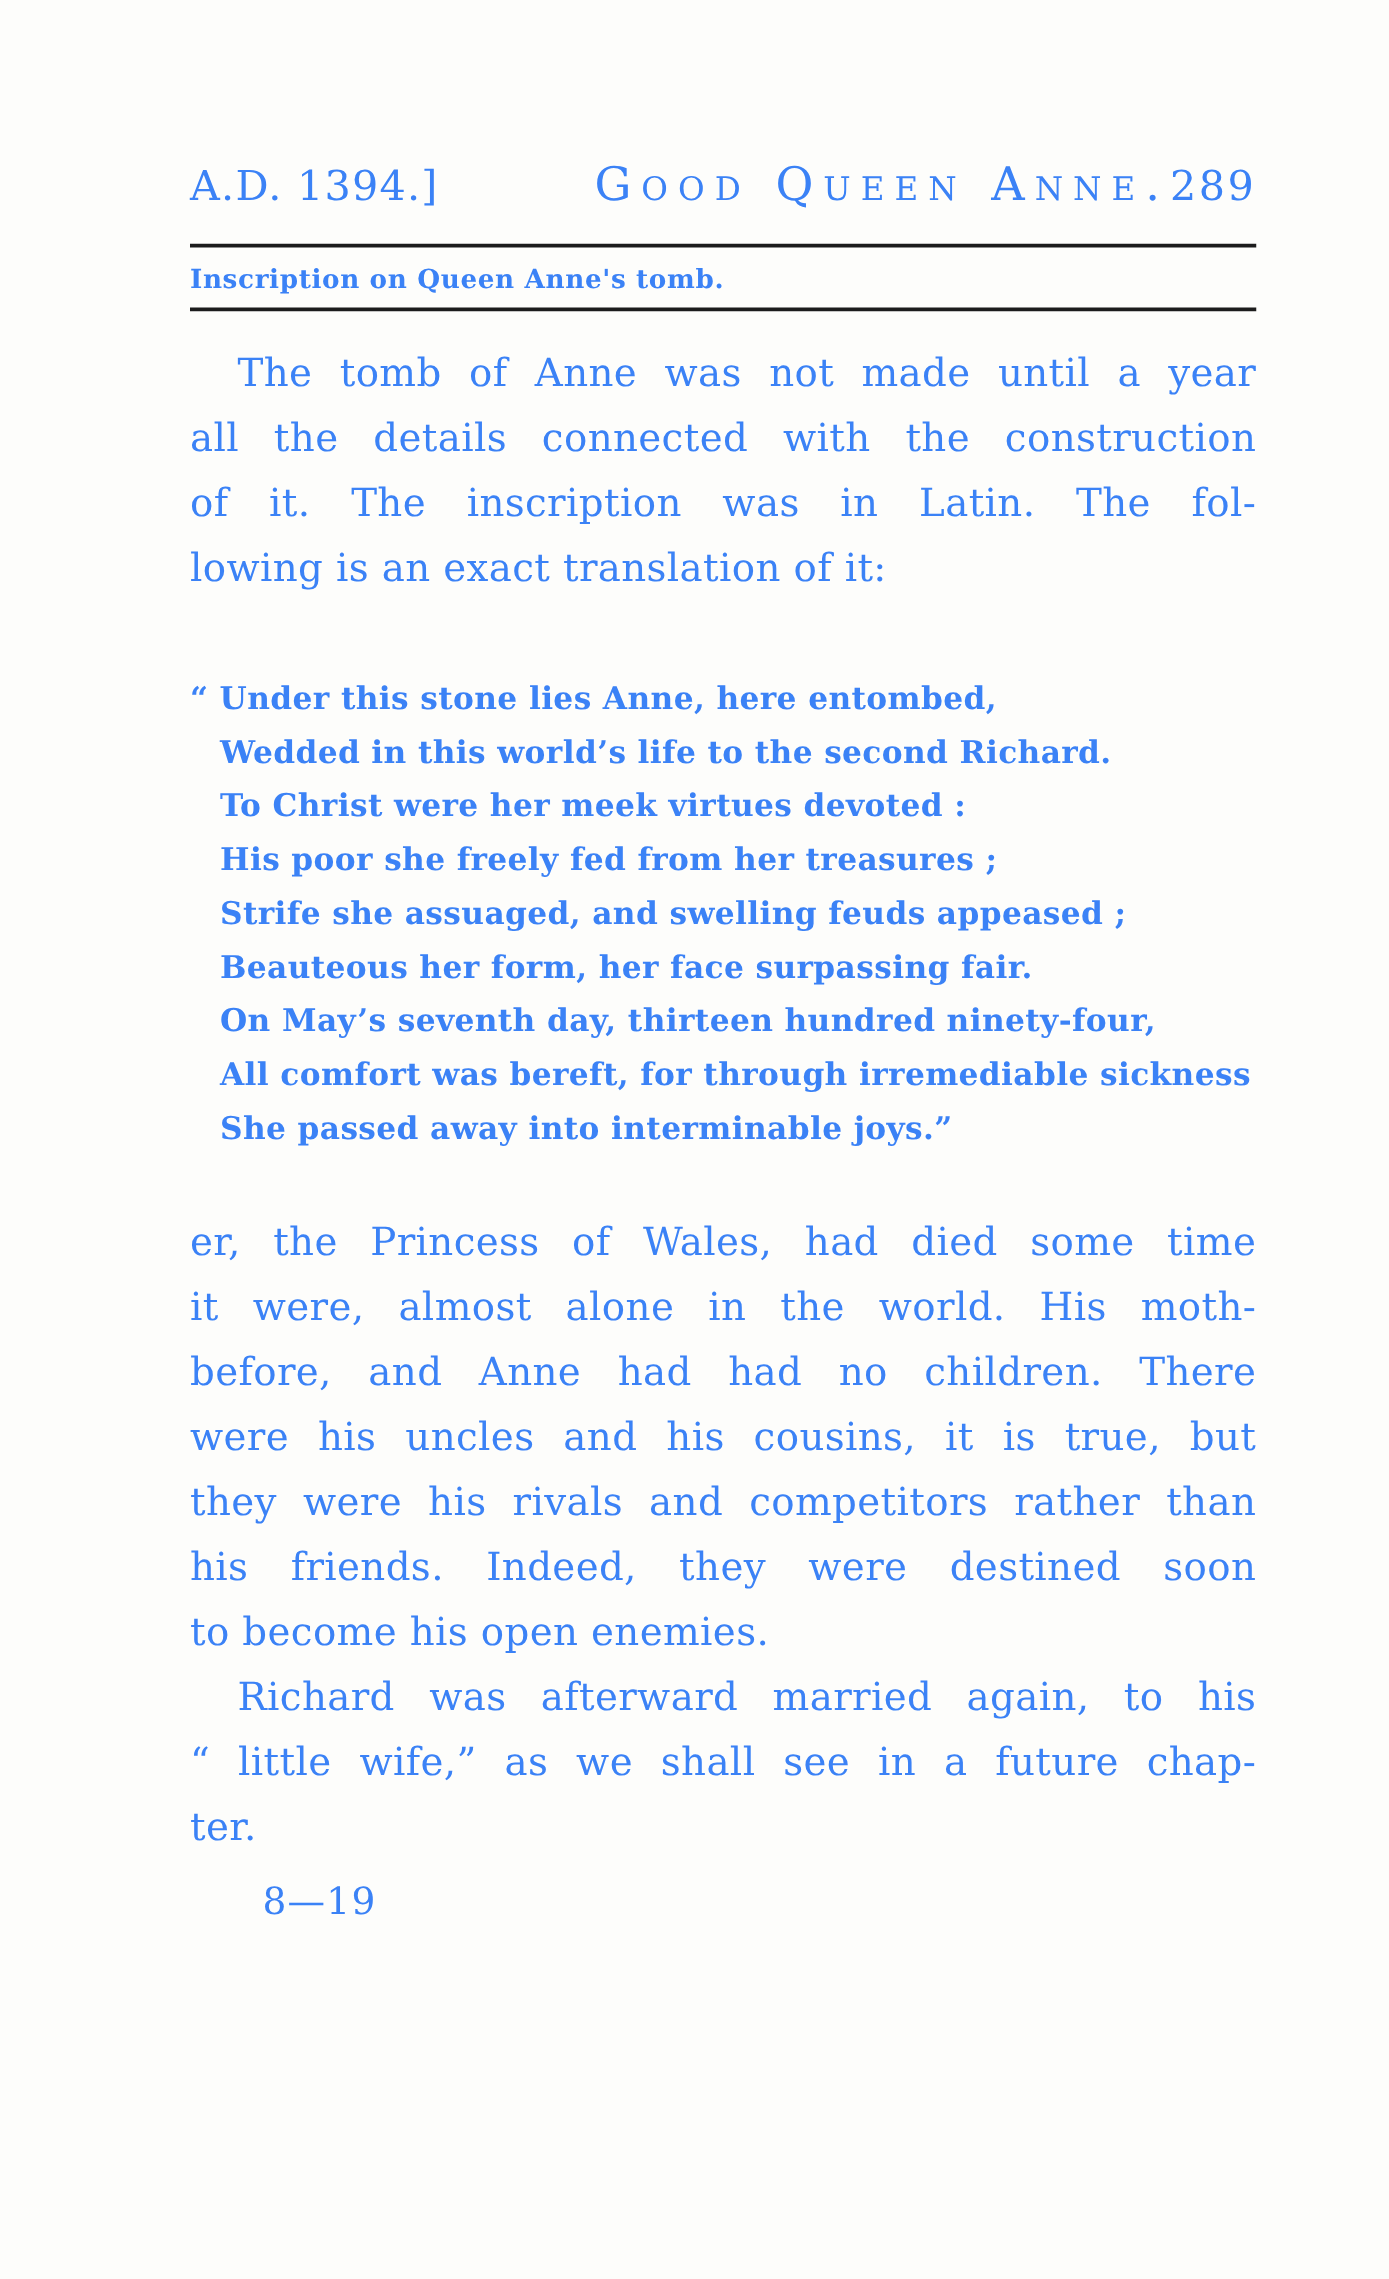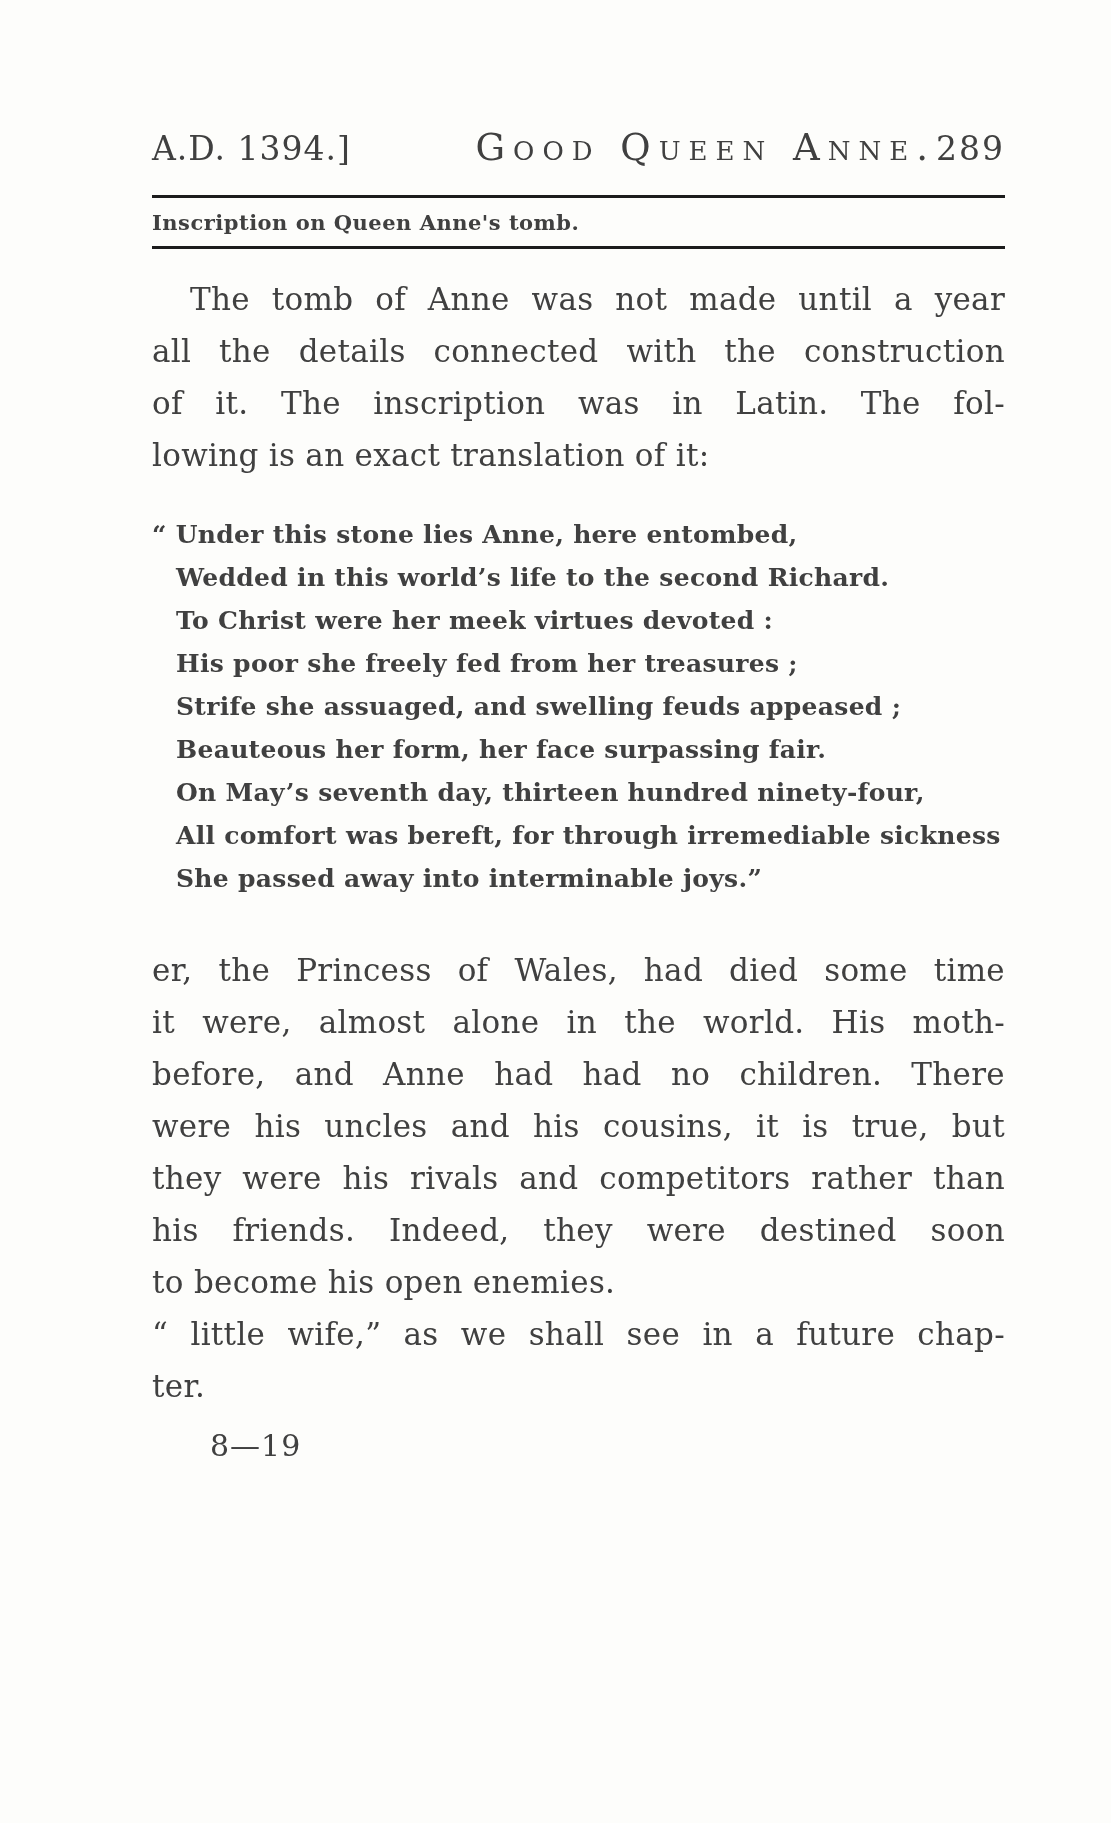--- a/index.html
+++ b/index.html
@@ -2,21 +2,21 @@
 <html><head>
 <meta charset="utf-8">
 <style>
   html, body { margin: 0; padding: 0; background: #e8e8e4; }
   .page {
     position: relative;
     width: 1111px;
     height: 1823px;
     margin: 0 auto;
     background: #fdfdfb;
-    color: #404040;
+    color: #3b82f6;
     font-family: "DejaVu Serif", serif;
     overflow: hidden;
     box-sizing: border-box;
     padding: 126px 106px 0 152px;
   }
   
   .runhead {
     display: flex;
     align-items: baseline;
     justify-content: space-between;
@@ -54,21 +54,21 @@
     text-align-last: justify;
     -moz-text-align-last: justify;
   }
   .para .line.first { text-indent: 38px; }
   .para .line.last {
     text-align-last: left;
     -moz-text-align-last: left;
   }
   
   .poem {
-    margin-top: 32px;
+    margin-top: 56px;
     margin-bottom: 44px;
     font-size: 25px;
     font-weight: bold;
     line-height: 43px;
     letter-spacing: 0.3px;
     padding-left: 24px;
   }
   .poem .line { text-align: left; }
   .poem .line.first { text-indent: -24px; }
   
@@ -121,20 +121,21 @@
         <div class="line">er, the Princess of Wales, had died some time</div>
         <div class="line">it were, almost alone in the world.  His moth-</div>
         <div class="line">before, and Anne had had no children.  There</div>
         <div class="line">were his uncles and his cousins, it is true, but</div>
         <div class="line">they were his rivals and competitors rather than</div>
         <div class="line">his friends.  Indeed, they were destined soon</div>
         <div class="line last">to become his open enemies.</div>
       </div>
 
     <div class="para">
+        <div class="line first">Richard was afterward married again, to his</div>
         <div class="line">“ little wife,” as we shall see in a future chap-</div>
         <div class="line last">ter.</div>
       </div>
 
     <div class="sig">8—19</div>
 
   </div>
 
 </div>
 

